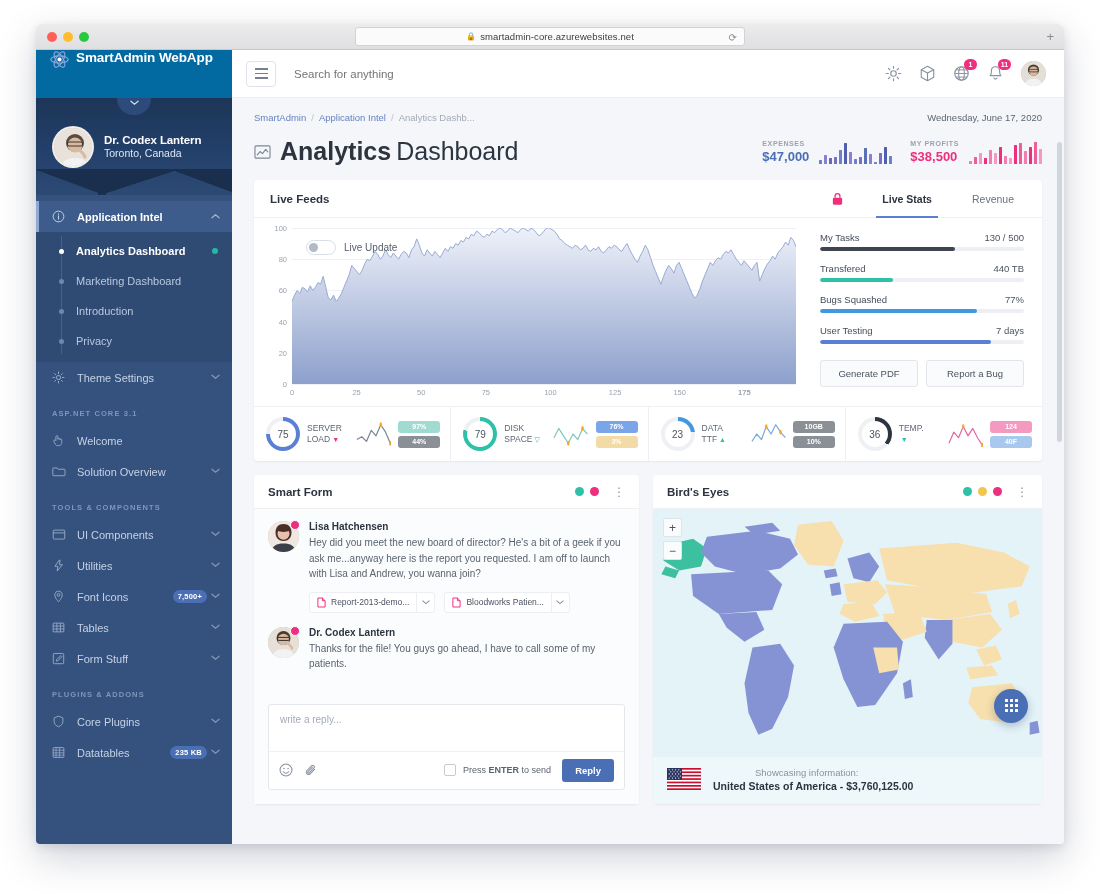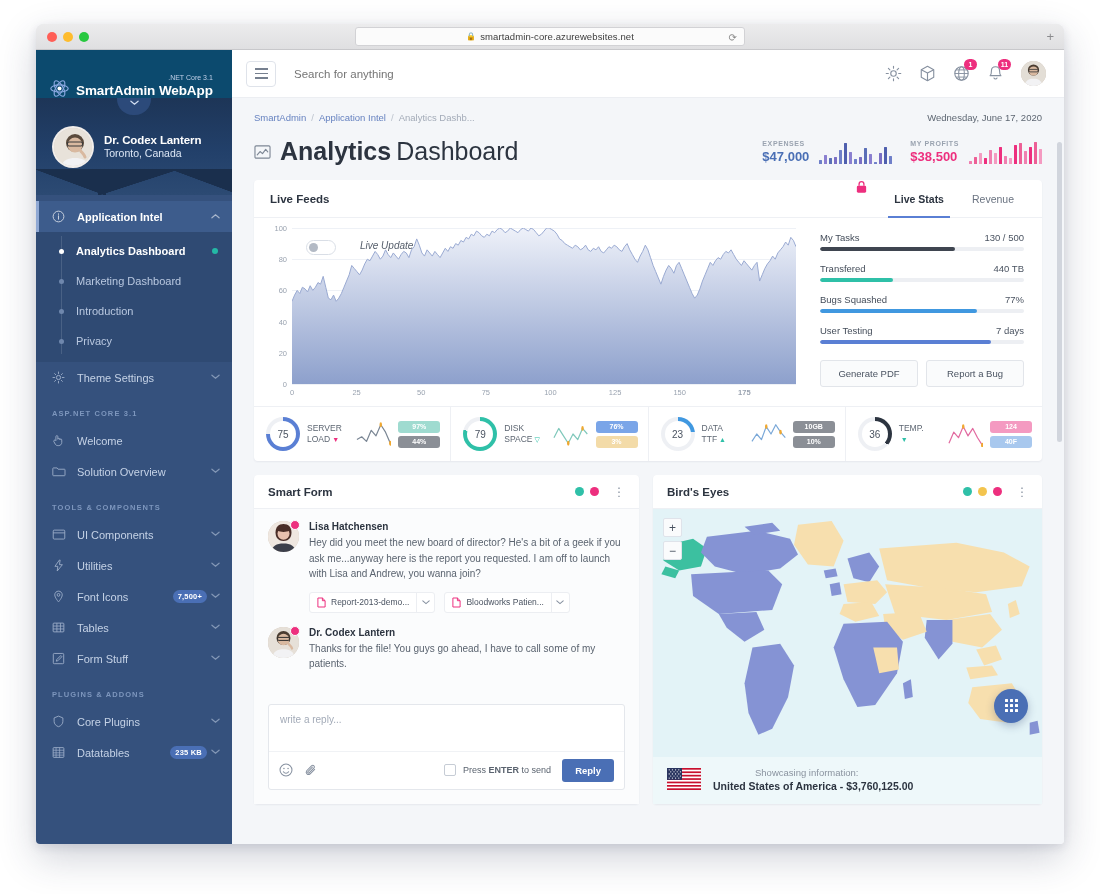--- a/index.html
+++ b/index.html
@@ -62,22 +62,22 @@
   
   .sidebar {
     width: 196px;
     background: #35517d;
     flex-shrink: 0;
     overflow: hidden;
     position: relative;
   }
   .brand {
     height: 48px;
-    background: #0c4a6e;
-    display: flex; align-items: flex-end;
+    background: #0369a1;
+    display: flex; align-items: flex-start;
     padding-left: 14px;
     position: relative;
   }
   .brand-logo {
     width: 19px; height: 19px;
     flex-shrink: 0;
     margin-right: 7px;
   }
   .brand-text { position: relative; }
   .brand-name {
@@ -265,21 +265,21 @@
   }
   .card-head {
     height: 34px; display: flex; align-items: center;
     padding: 0 14px; border-bottom: 1px solid #eef0f4;
   }
   .card-title { font-size: 11.5px; color: #2c3440; font-weight: 700; }
 
   
   .livefeeds { margin-top: 14px; display: flex; flex-direction: column; }
   .lf-head { height: 38px; display: flex; align-items: center; padding: 0 16px; border-bottom: 1px solid #eef0f4; }
-  .lf-tabs { margin-left: auto; display: flex; align-items: flex-start; gap: 4px; height: 100%; }
+  .lf-tabs { margin-left: auto; display: flex; align-items: center; gap: 16px; height: 100%; }
   .lock-icon { color: #ed2f7e; display: flex; margin-right: 10px; }
   .lf-tab {
     font-size: 10.5px; color: #6a7381; padding: 0 12px;
     height: 100%; display: flex; align-items: center; cursor: pointer;
     position: relative;
   }
   .lf-tab.active { color: #2c3440; font-weight: 600; }
   .lf-tab.active::after {
     content: ""; position: absolute; left: 6px; right: 6px; bottom: -1px;
     height: 2px; background: #5a7fd4;
@@ -293,21 +293,21 @@
     font-size: 7.5px; color: #9aa3b0; transform: translateY(-50%);
     white-space: nowrap;
   }
   .gridline { position: absolute; left: 0; right: 0; height: 1px; background: #eef1f6; }
   .xtick {
     position: absolute; top: 100%; margin-top: 4px;
     font-size: 7.5px; color: #9aa3b0; transform: translateX(-50%);
   }
   .live-toggle {
     position: absolute; left: 38px; top: 12px; z-index: 5;
-    display: flex; gap: 24px; font-style: italic;
+    display: flex; align-items: center; gap: 8px;
   }
   .lt-switch {
     width: 30px; height: 15px; border-radius: 9px;
     background: #ffffff; border: 1px solid #d9dee6;
     position: relative; cursor: pointer;
   }
   .lt-switch::after {
     content: ""; position: absolute; left: 2px; top: 2px;
     width: 9px; height: 9px; border-radius: 50%; background: #b3bac5;
   }

